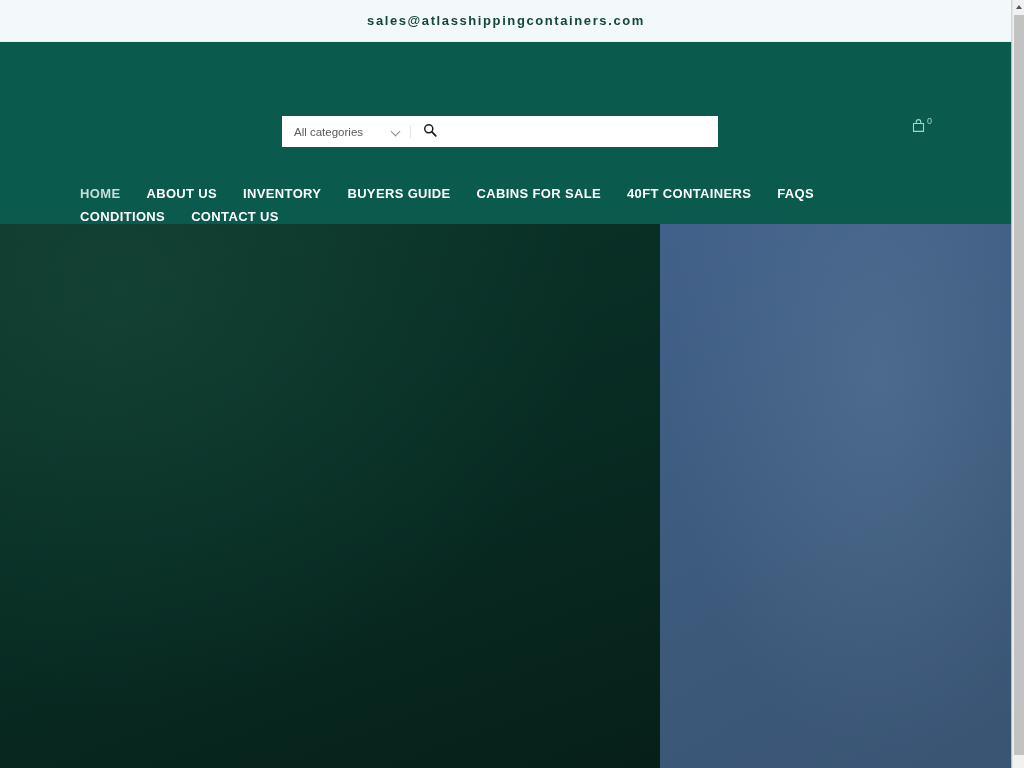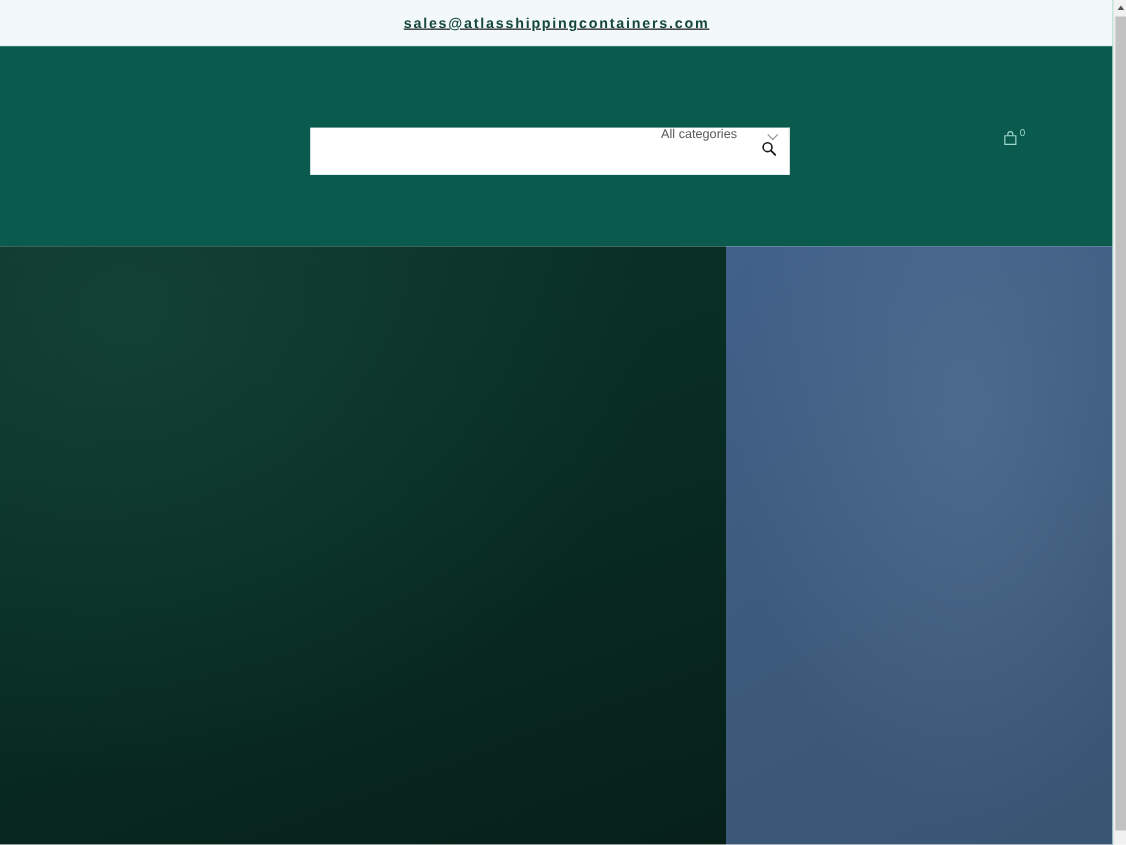--- a/index.html
+++ b/index.html
@@ -21,21 +21,20 @@
 
   
   .viewport {
     position: absolute;
     left: 0;
     top: 0;
     width: 1012px;
     height: 768px;
     overflow: hidden;
     background: #ffffff;
-    text-decoration: underline;
   }
 
   
   .topbar {
     height: 42px;
     background: #f3f9fb;
     display: flex;
     align-items: center;
     justify-content: center;
     border-bottom: 1px solid #e6eef1;
@@ -59,25 +58,24 @@
   .search-row {
     position: relative;
     height: 74px;
   }
 
   .searchbox {
     position: absolute;
     left: 282px;
     top: 74px;
     width: 436px;
-    height: 43px;
+    height: 31px;
     background: #ffffff;
     display: flex;
-    align-items: flex-end;
-    flex-direction: column;
+    align-items: center;
   }
 
   .cat-select {
     width: 129px;
     display: flex;
     align-items: center;
     justify-content: space-between;
     padding: 0 9px 0 12px;
     border-right: 1px solid #e2e2e2;
     cursor: pointer;
@@ -308,20 +306,33 @@
       <div class="cart">
         <span>
           <svg width="15" height="15" viewBox="0 0 18 18" aria-hidden="true">
             <path d="M3 6.5h12v9.5H3z" fill="none" stroke="#9fd8cc" stroke-width="1.3"></path>
             <path d="M6.3 6.5V4.6a2.7 2.7 0 0 1 5.4 0V6.5" fill="none" stroke="#9fd8cc" stroke-width="1.3"></path>
           </svg>
         </span>
         <span class="cart-count">0</span>
       </div>
 
+      <nav class="nav">
+        <ul class="nav-list">
+          <li class="nav-item muted">HOME</li>
+          <li class="nav-item">ABOUT US</li>
+          <li class="nav-item">INVENTORY</li>
+          <li class="nav-item">BUYERS GUIDE</li>
+          <li class="nav-item">CABINS FOR SALE</li>
+          <li class="nav-item">40FT CONTAINERS</li>
+          <li class="nav-item">FAQS</li>
+          <li class="nav-item">CONDITIONS</li>
+          <li class="nav-item">CONTACT US</li>
+        </ul>
+      </nav>
 
       <div class="recently">
         <span class="recently-label">RECENTLY VIEWED</span>
         <span class="recently-chev"></span>
       </div>
 
     </div>
 
     <div class="hero">
       <div class="hero-left"></div>

